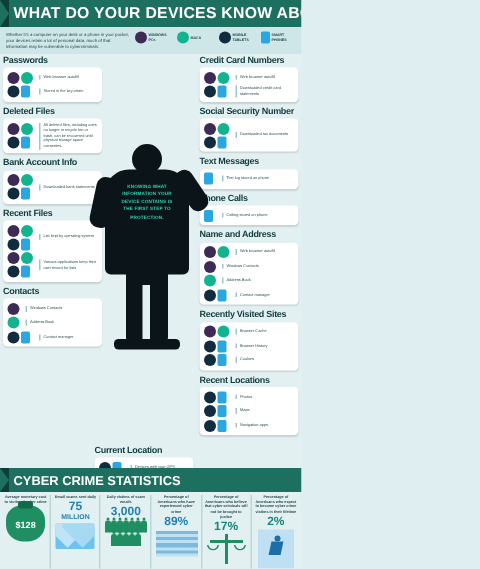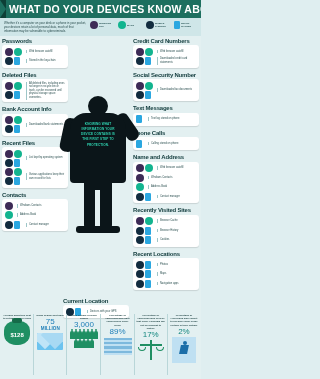--- a/index.html
+++ b/index.html
@@ -80,21 +80,21 @@
   .stats-band:before{
     content:""; position:absolute; left:0; top:0;
     border-top:8px solid #0d3f36; border-bottom:8px solid #0d3f36;
     border-left:6px solid transparent; width:0;
   }
   .stats-title { color:#fff; font-size:8.6px; font-weight:bold; padding-left:9px; }
   .stats-grid { display:flex; background:#e3f0f1; height:63px; padding:2px 1px 0 1px; }
   .stat { flex:1; text-align:center; padding:0 1.5px; border-right:.5px solid #b9d6d8; position:relative; }
   .stat:last-child{border-right:none;}
   .stat-lbl { font-size:2.5px; line-height:1.35; color:#26494a; font-weight:bold; margin-bottom:1px; }
-  .stat-val { font-size:8px; font-weight:normal; color:#1f7fb8; line-height:1; }
+  .stat-val { font-size:8px; font-weight:bold; color:#1f7fb8; line-height:1; }
   .stat-val.teal { color:#14877f; }
   .stat-unit { font-size:4.6px; font-weight:bold; color:#1f7fb8; line-height:1.1; }
   .money-bag { width:26px;height:24px;background:#1f8f63; border-radius:40% 40% 45% 45%; margin:1px auto 0; position:relative; }
   .money-bag:before{content:"";position:absolute;left:8px;top:-3px;width:10px;height:5px;background:#156b49;border-radius:2px;}
   .bag-val{position:absolute;left:0;right:0;top:11px;color:#fff;font-size:6px;font-weight:bold;}
   .envelope { width:26px;height:17px;background:#6cc3ef;margin:2px auto 0;position:relative;overflow:hidden;border-radius:1px; }
   .envelope:before{content:"";position:absolute;left:-2px;top:-8px;width:20px;height:20px;background:#bfe4f7;transform:rotate(45deg);}
   .envelope:after{content:"";position:absolute;right:-2px;top:-8px;width:20px;height:20px;background:#a8d9f3;transform:rotate(45deg);}
   .people { display:flex; flex-wrap:wrap; justify-content:center; gap:.5px; margin-top:2px; width:30px; margin-left:auto;margin-right:auto; }
   .person { width:3.5px;height:8px;background:#1f8f63;border-radius:1.6px 1.6px 0 0; position:relative; }
@@ -424,20 +424,23 @@
                   <span class="sq"></span>
                 </div>
                 <div class="note">Devices with your GPS</div>
               </div>
             </div>
           </div>
         </div>
       </div>
   </div>
 
+  <div class="stats-band">
+    <div class="stats-title">CYBER CRIME STATISTICS</div>
+  </div>
   <div class="stats-grid" id="stats-grid">
       <div class="stat">
         <div class="stat-lbl">Average monetary cost to victim of cyber crime</div>
         <div class="money-bag">
           <div class="bag-val">$128</div>
         </div>
       </div>
       <div class="stat">
         <div class="stat-lbl">Email scams sent daily</div>
         <div class="stat-val ">75</div>

